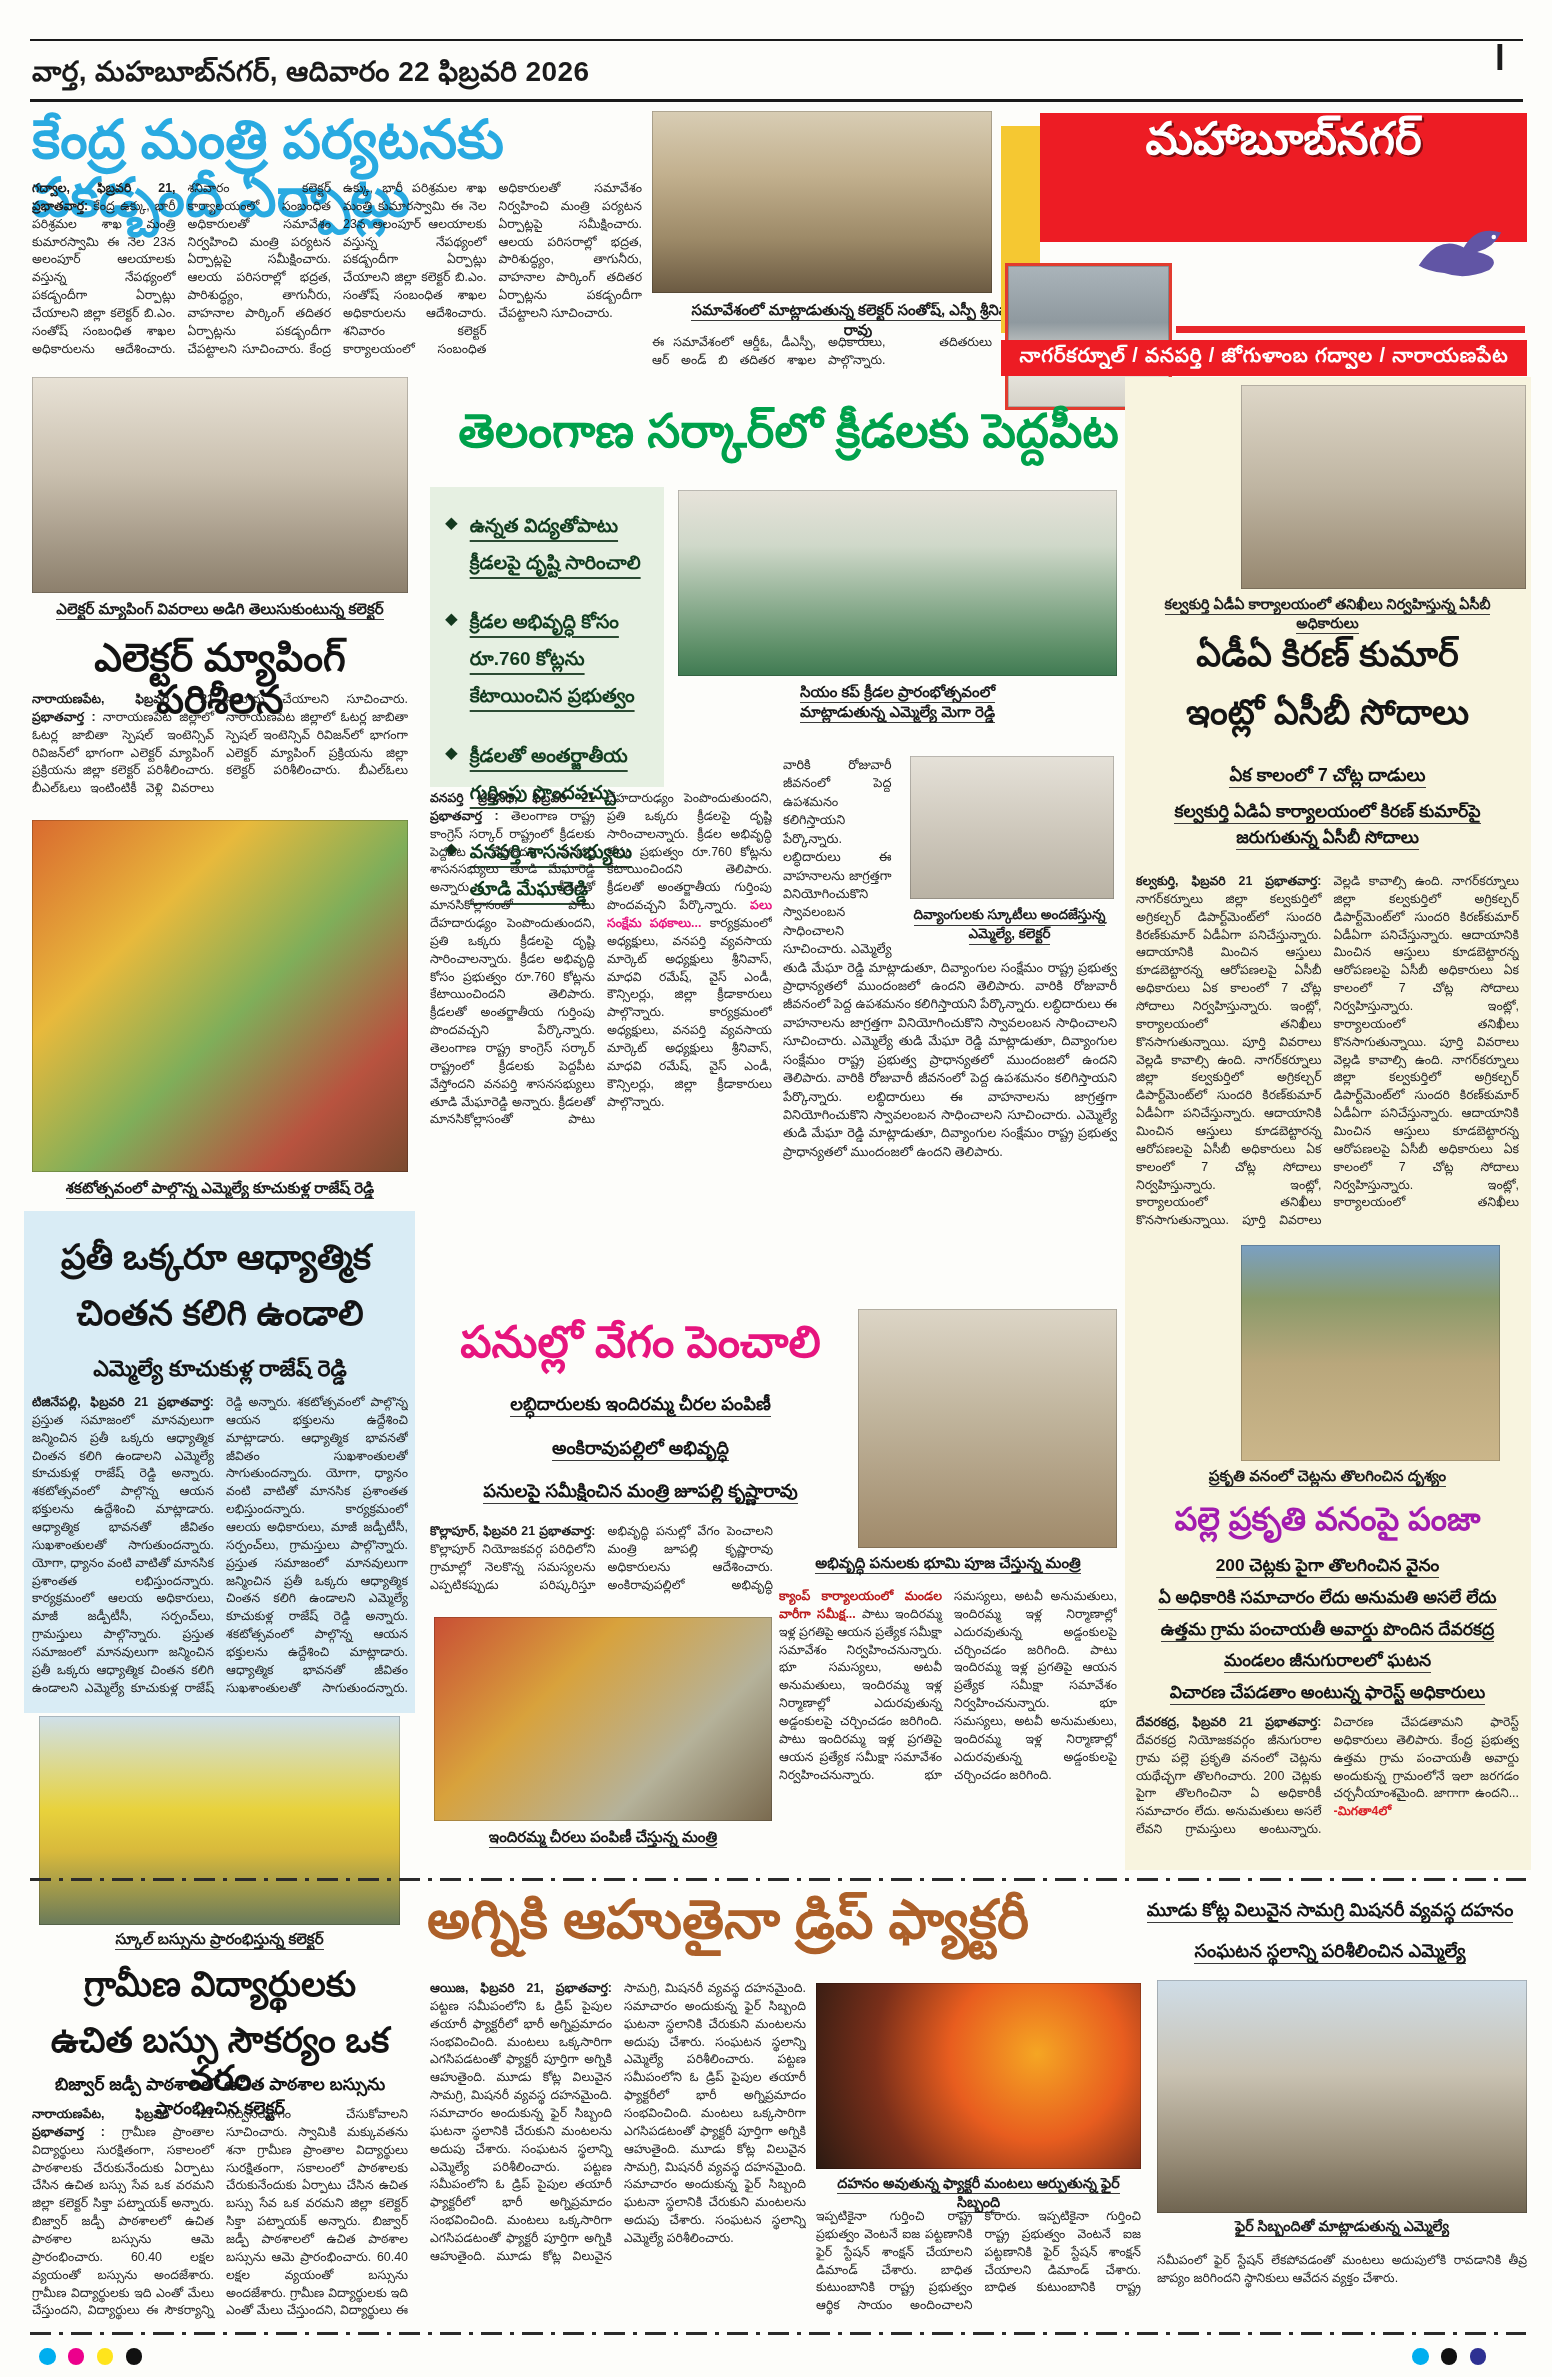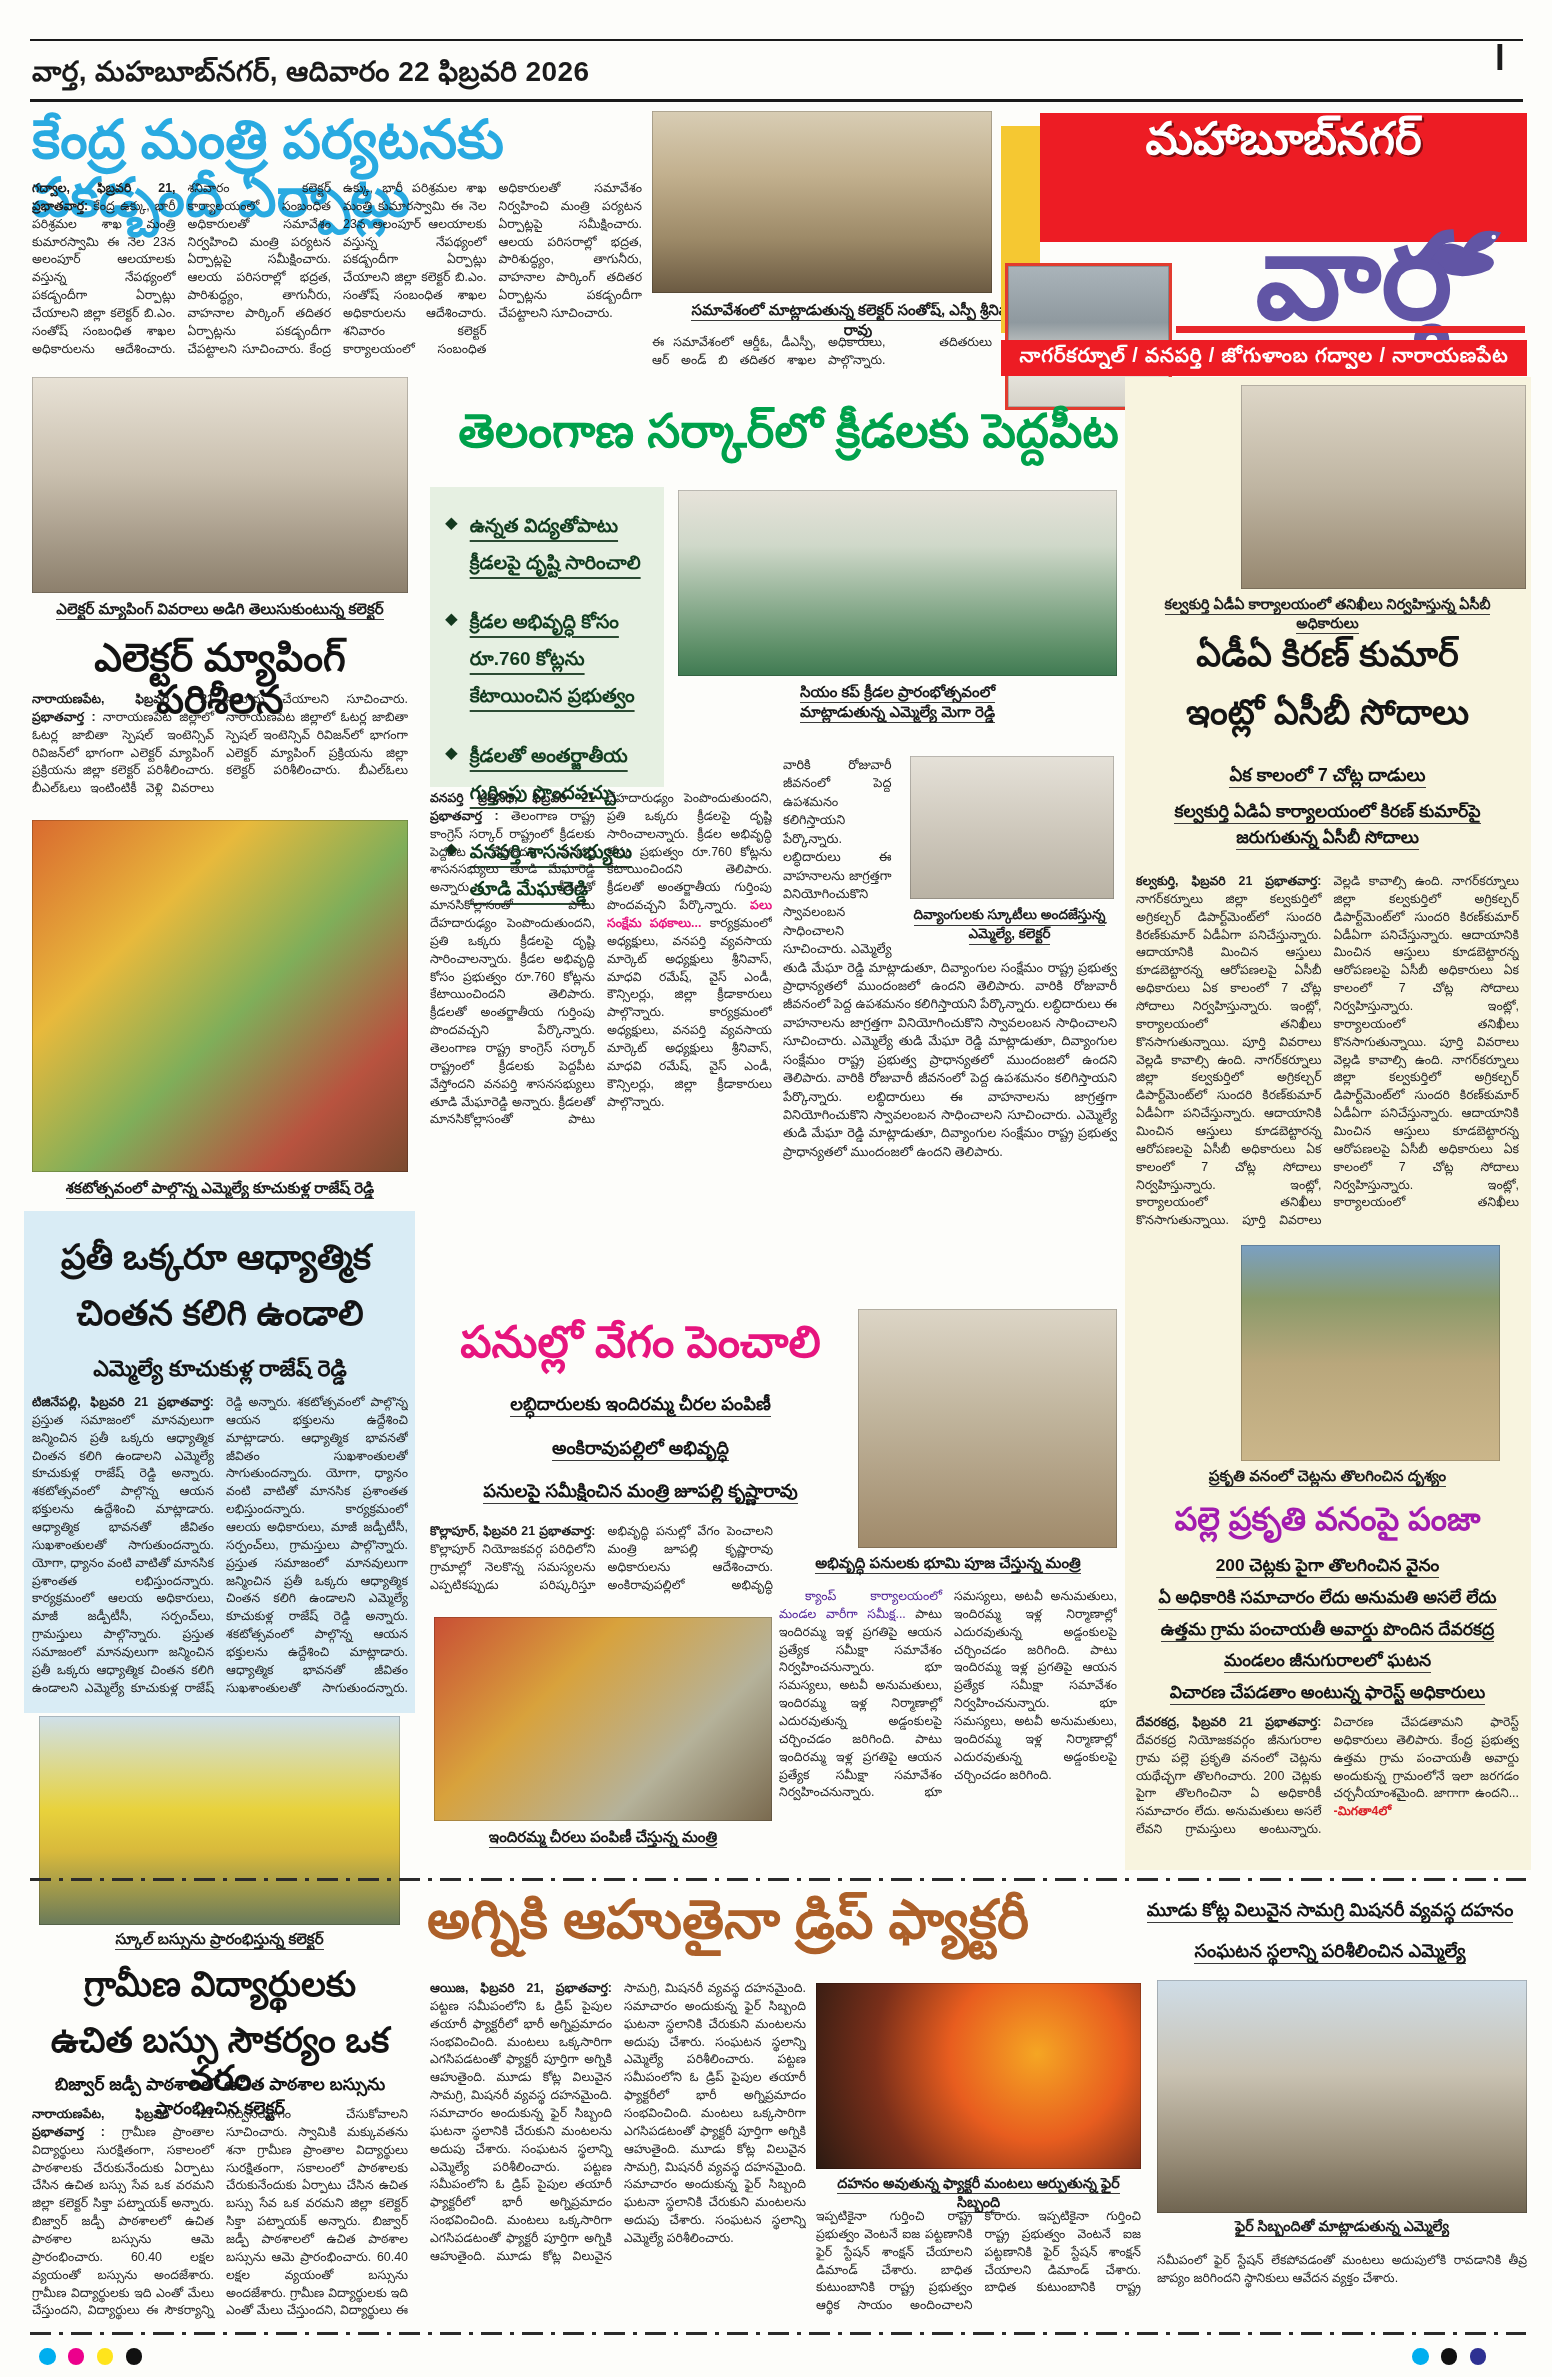--- a/index.html
+++ b/index.html
@@ -18,21 +18,21 @@
   .hl-magenta{color:#e6157e;font-size:44px;text-align:center;}
   .hl-brown{color:#ad6029;font-size:54px;}
   .hl-black-lg{color:#141414;font-size:39px;text-align:center;}
   .hl-black-md{color:#141414;font-size:35px;text-align:center;}
   .hl-black-sm{color:#a21caf;font-size:32px;text-align:center;}
   .body-t{font-size:12.4px;line-height:1.44;text-align:justify;color:#1d1d1d;column-gap:12px;}
   .cols2{column-count:2;} .cols4{column-count:4;}
   .dateline{font-weight:bold;margin-top:40px;}
   .cont-tag{color:#d92027;font-weight:bold;}
   .inline-sub{color:#e6157e;font-weight:bold;}
-  .inline-sub-red{color:#4c1d95;font-weight:normal;margin-left:26px;}
+  .inline-sub-red{color:#b91c1c;font-weight:bold;}
   .cap{font-weight:bold;font-size:15px;text-align:center;line-height:1.3;}
   .cap>span{border-bottom:1.5px solid #3a3a3a;padding-bottom:2.3px;}
   .sub{font-weight:bold;font-size:18px;text-align:center;line-height:1.5;color:#141414;}
   .sub>span{border-bottom:1.5px solid #3a3a3a;padding-bottom:2.3px;}
   .subplain{font-weight:bold;font-size:17.3px;text-align:center;color:#141414;line-height:1.4;}
   
   .bbox{background:#e6f0e2;padding:19.5px 15px;}
   .bullet{display:flex;gap:12px;margin-bottom:22.5px;}
   .bullet .d{font-size:16.5px;color:#14391f;line-height:1.9;}
   .bullet .t{font-size:19px;font-weight:bold;line-height:1.95;color:#123a1e;
@@ -90,21 +90,20 @@
 
   <div class="abs m-yellow" style="left:1001px;top:126px;width:39px;height:207px;"></div>
   <div class="abs m-red" style="left:1040px;top:113px;width:487px;height:129px;">
     <span class="m-red-title">మహాబూబ్‌నగర్ </span>
   </div>
   <div class="ph ph-dam" style="left:1005px;top:263px;width:167px;height:147px;box-sizing:border-box;"></div>
   <svg class="abs" style="left:1405px;top:219px;" width="113" height="75" viewBox="0 0 150 100">
     <path d="M18 62 Q45 20 78 38 Q95 8 128 18 Q118 38 96 44 Q130 52 112 68 Q80 82 52 72 Q30 70 18 62 Z" fill="#6155a5"></path>
     <circle cx="118" cy="24" r="3" fill="#fff"></circle>
   </svg>
-  <div class="abs m-logo" style="left:1181px;top:216px;width:346px;text-align:center;">వార్త </div>
   <div class="abs m-bar" style="left:1176px;top:326px;width:349px;height:6.8px;"></div>
   <div class="abs m-strip" style="left:1001px;top:340px;width:526px;height:36px;">
     <span class="m-strip-t">నాగర్‌కర్నూల్ / వనపర్తి / జోగుళాంబ గద్వాల / నారాయణపేట </span>
   </div>
 
   <div class="ph ph-office" style="left:32px;top:377px;width:376px;height:216px;"></div>
   <div class="abs cap" style="left:32px;top:599px;width:376px;"><span>ఎలెక్టర్ మ్యాపింగ్ వివరాలు అడిగి తెలుసుకుంటున్న కలెక్టర్ </span></div>
   <div class="abs hl hl-black-lg" style="left:32px;top:637px;width:376px;">ఎలెక్టర్ మ్యాపింగ్ పరిశీలన </div>
   <div class="abs body-t cols2" style="left:32px;top:691px;width:376px;height:125px;overflow:hidden;">
     <span class="dateline">నారాయణపేట, ఫిబ్రవరి 21 ప్రభాతవార్త : </span>

